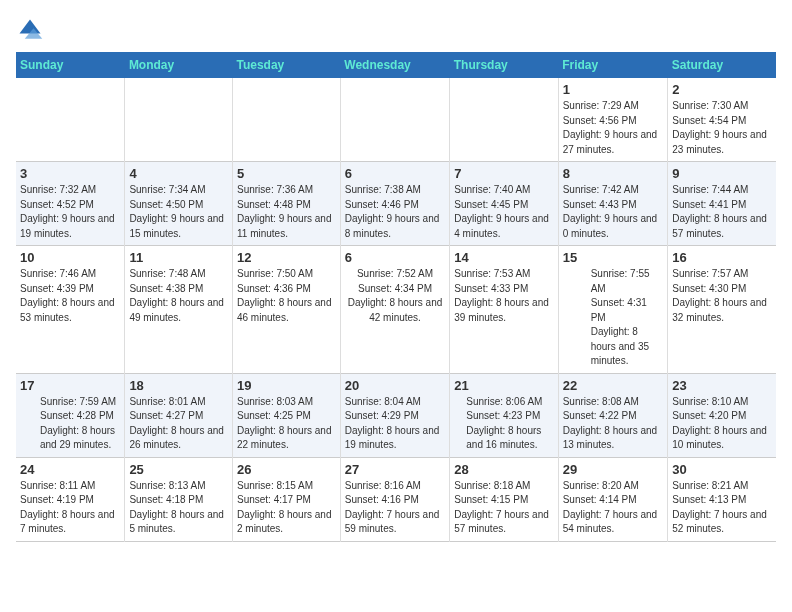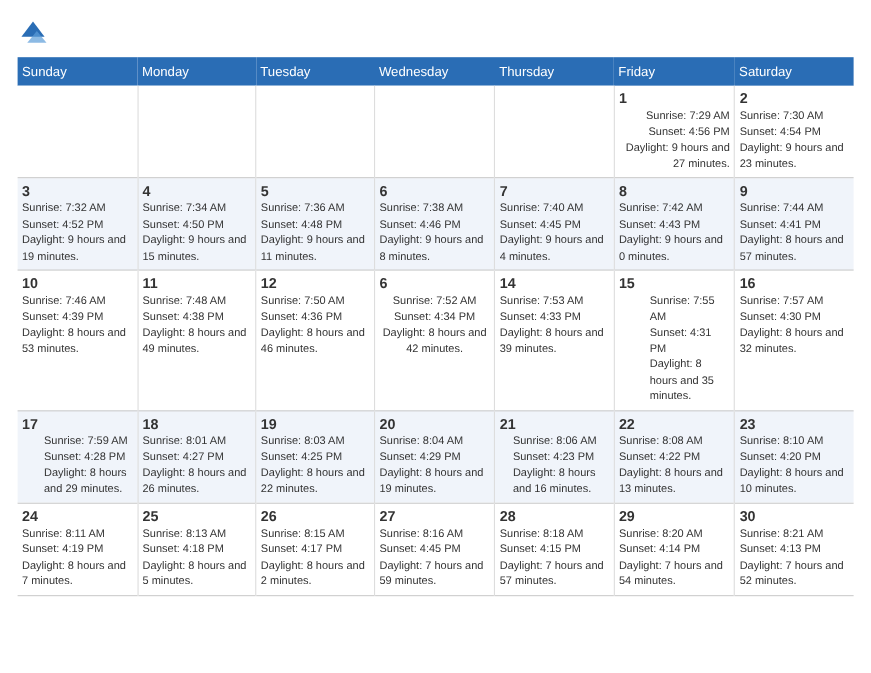--- a/index.html
+++ b/index.html
@@ -47,25 +47,25 @@
       font-size: 15px;
       color: #555;
     }
     table {
       width: 100%;
       border-collapse: collapse;
       font-size: 11px;
     }
     thead tr th {
       background: #2a6db5;
-      color: #ffffff;
+      color: #5eead4;
       text-align: left;
       padding: 6px 4px;
       font-size: 12px;
-      font-weight: normal;
+      font-weight: bold;
     }
     tbody tr {
       border-bottom: 1px solid #ccc;
     }
     tbody tr:nth-child(odd) {
       background: #fff;
     }
     tbody tr:nth-child(even) {
       background: #f0f4fa;
     }
@@ -129,21 +129,21 @@
   </thead>
   <tbody id="calendar-body">
   <tr>
         <td class="empty-cell"></td>
         <td class="empty-cell"></td>
         <td class="empty-cell"></td>
         <td class="empty-cell"></td>
         <td class="empty-cell"></td>
         <td>
           <div class="day-number">1</div>
-          <div class="day-info" style="white-space: pre-line; text-align: right;">Sunrise: 7:29 AM
+          <div class="day-info" style="white-space: pre-line;">Sunrise: 7:29 AM
 Sunset: 4:56 PM
 Daylight: 9 hours and 27 minutes.</div>
         </td>
         <td>
           <div class="day-number">2</div>
           <div class="day-info" style="white-space: pre-line;">Sunrise: 7:30 AM
 Sunset: 4:54 PM
 Daylight: 9 hours and 23 minutes.</div>
         </td>
       </tr>
@@ -294,21 +294,21 @@
         </td>
         <td>
           <div class="day-number">26</div>
           <div class="day-info" style="white-space: pre-line;">Sunrise: 8:15 AM
 Sunset: 4:17 PM
 Daylight: 8 hours and 2 minutes.</div>
         </td>
         <td>
           <div class="day-number">27</div>
           <div class="day-info" style="white-space: pre-line;">Sunrise: 8:16 AM
-Sunset: 4:45 PM
+Sunset: 4:16 PM
 Daylight: 7 hours and 59 minutes.</div>
         </td>
         <td>
           <div class="day-number">28</div>
           <div class="day-info" style="white-space: pre-line;">Sunrise: 8:18 AM
 Sunset: 4:15 PM
 Daylight: 7 hours and 57 minutes.</div>
         </td>
         <td>
           <div class="day-number">29</div>

